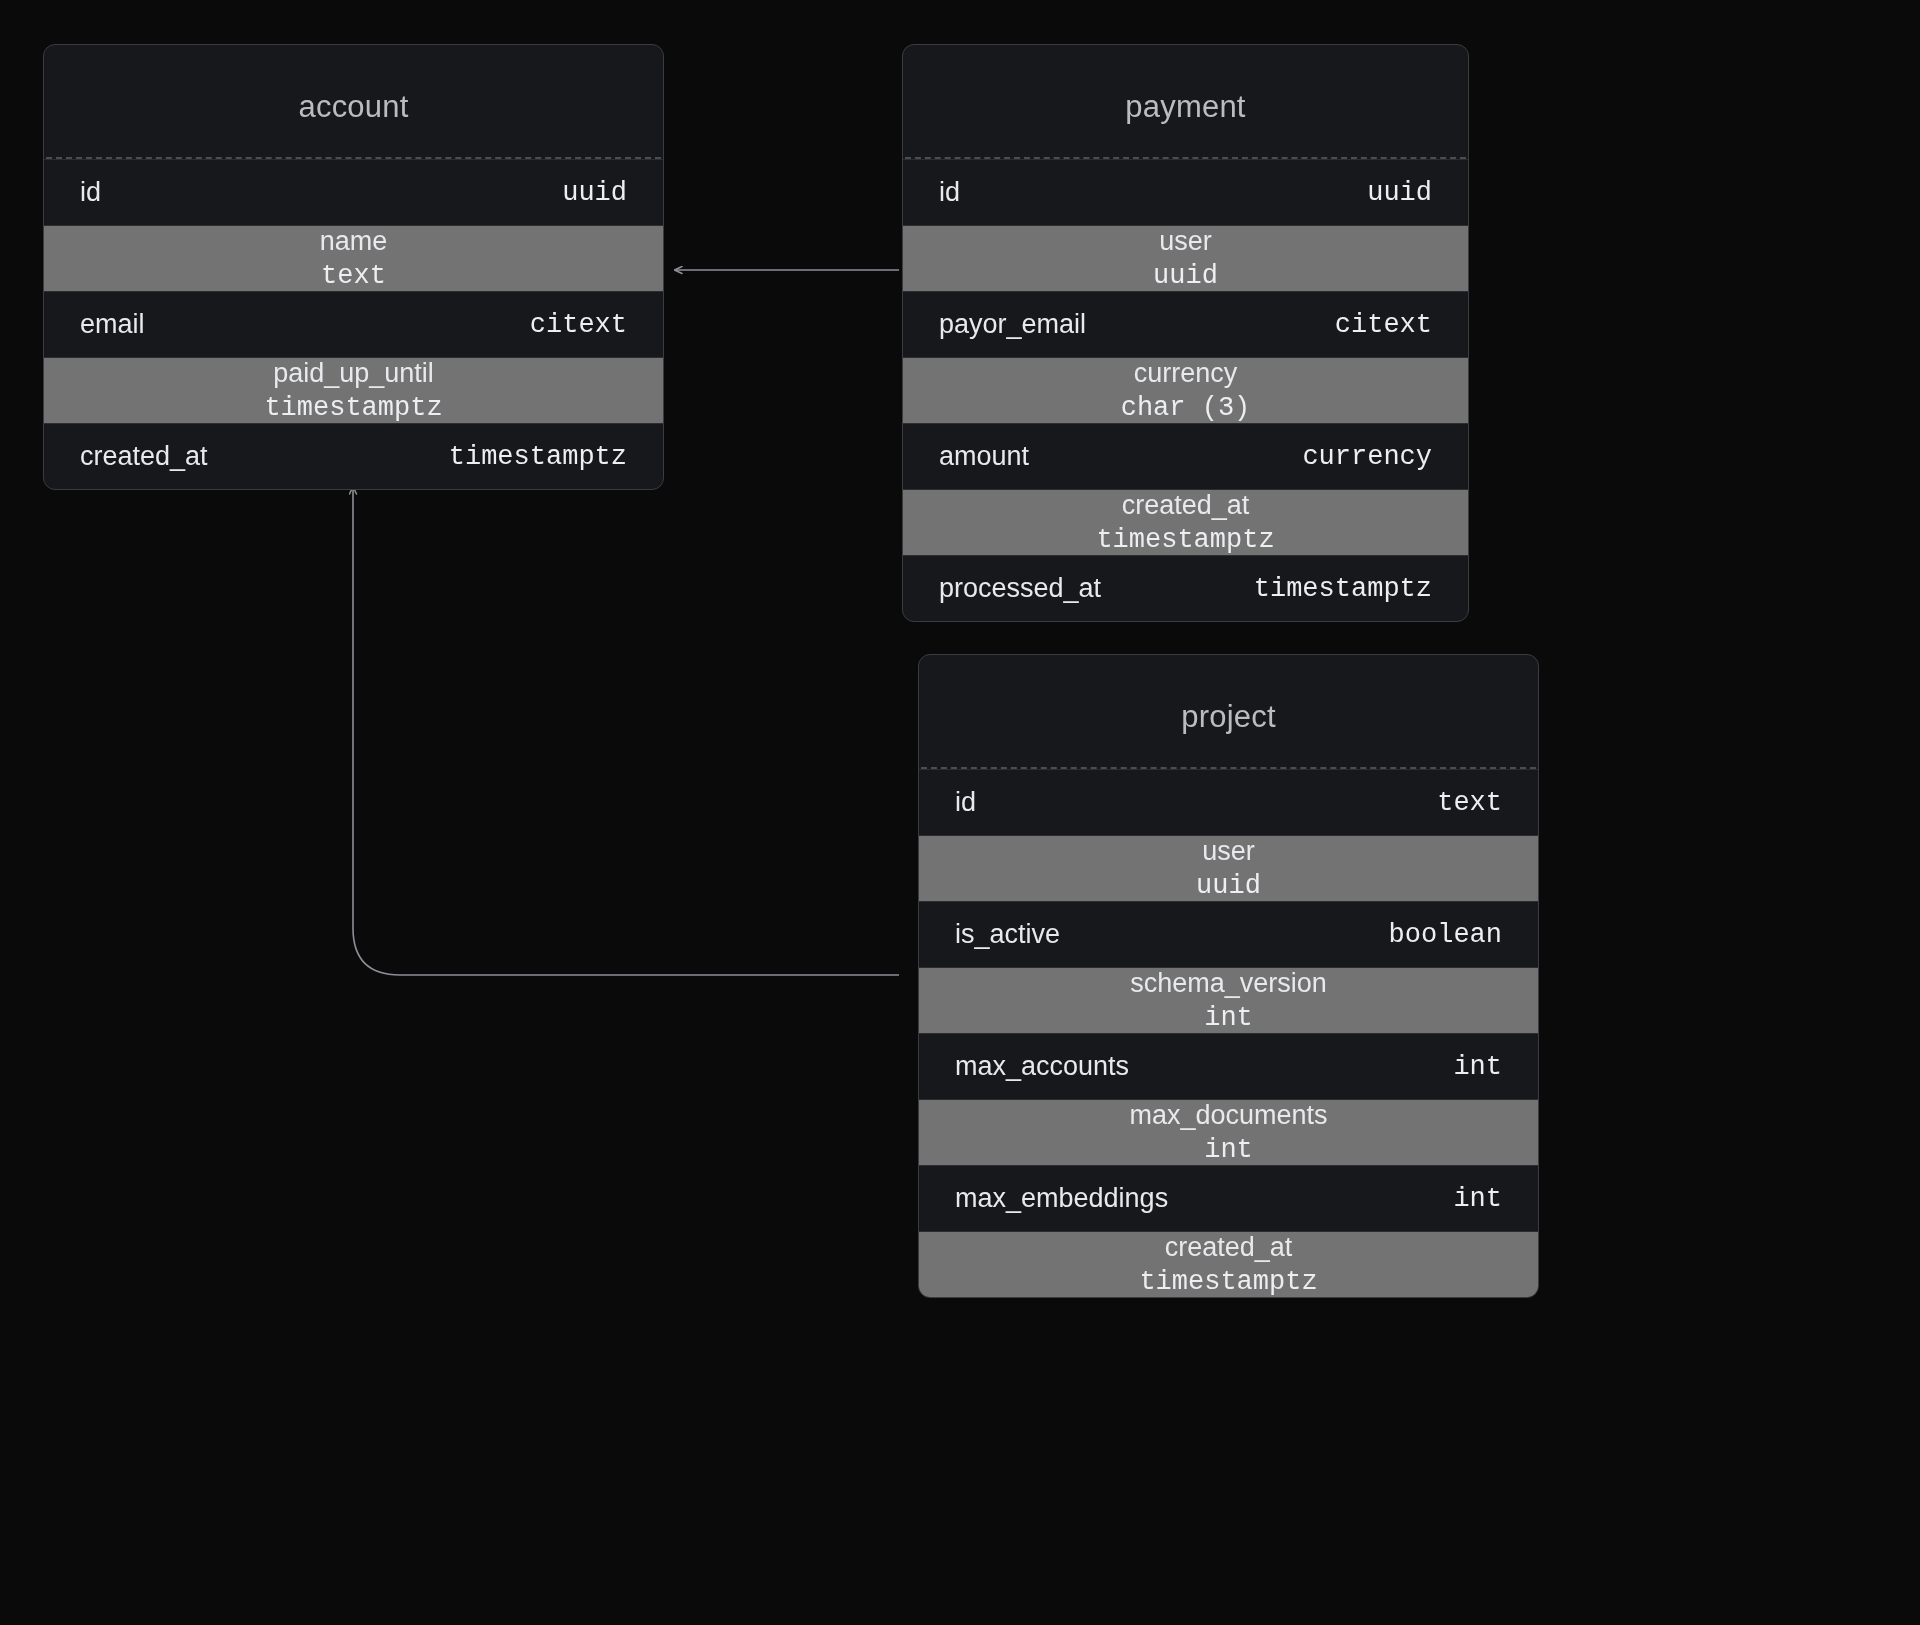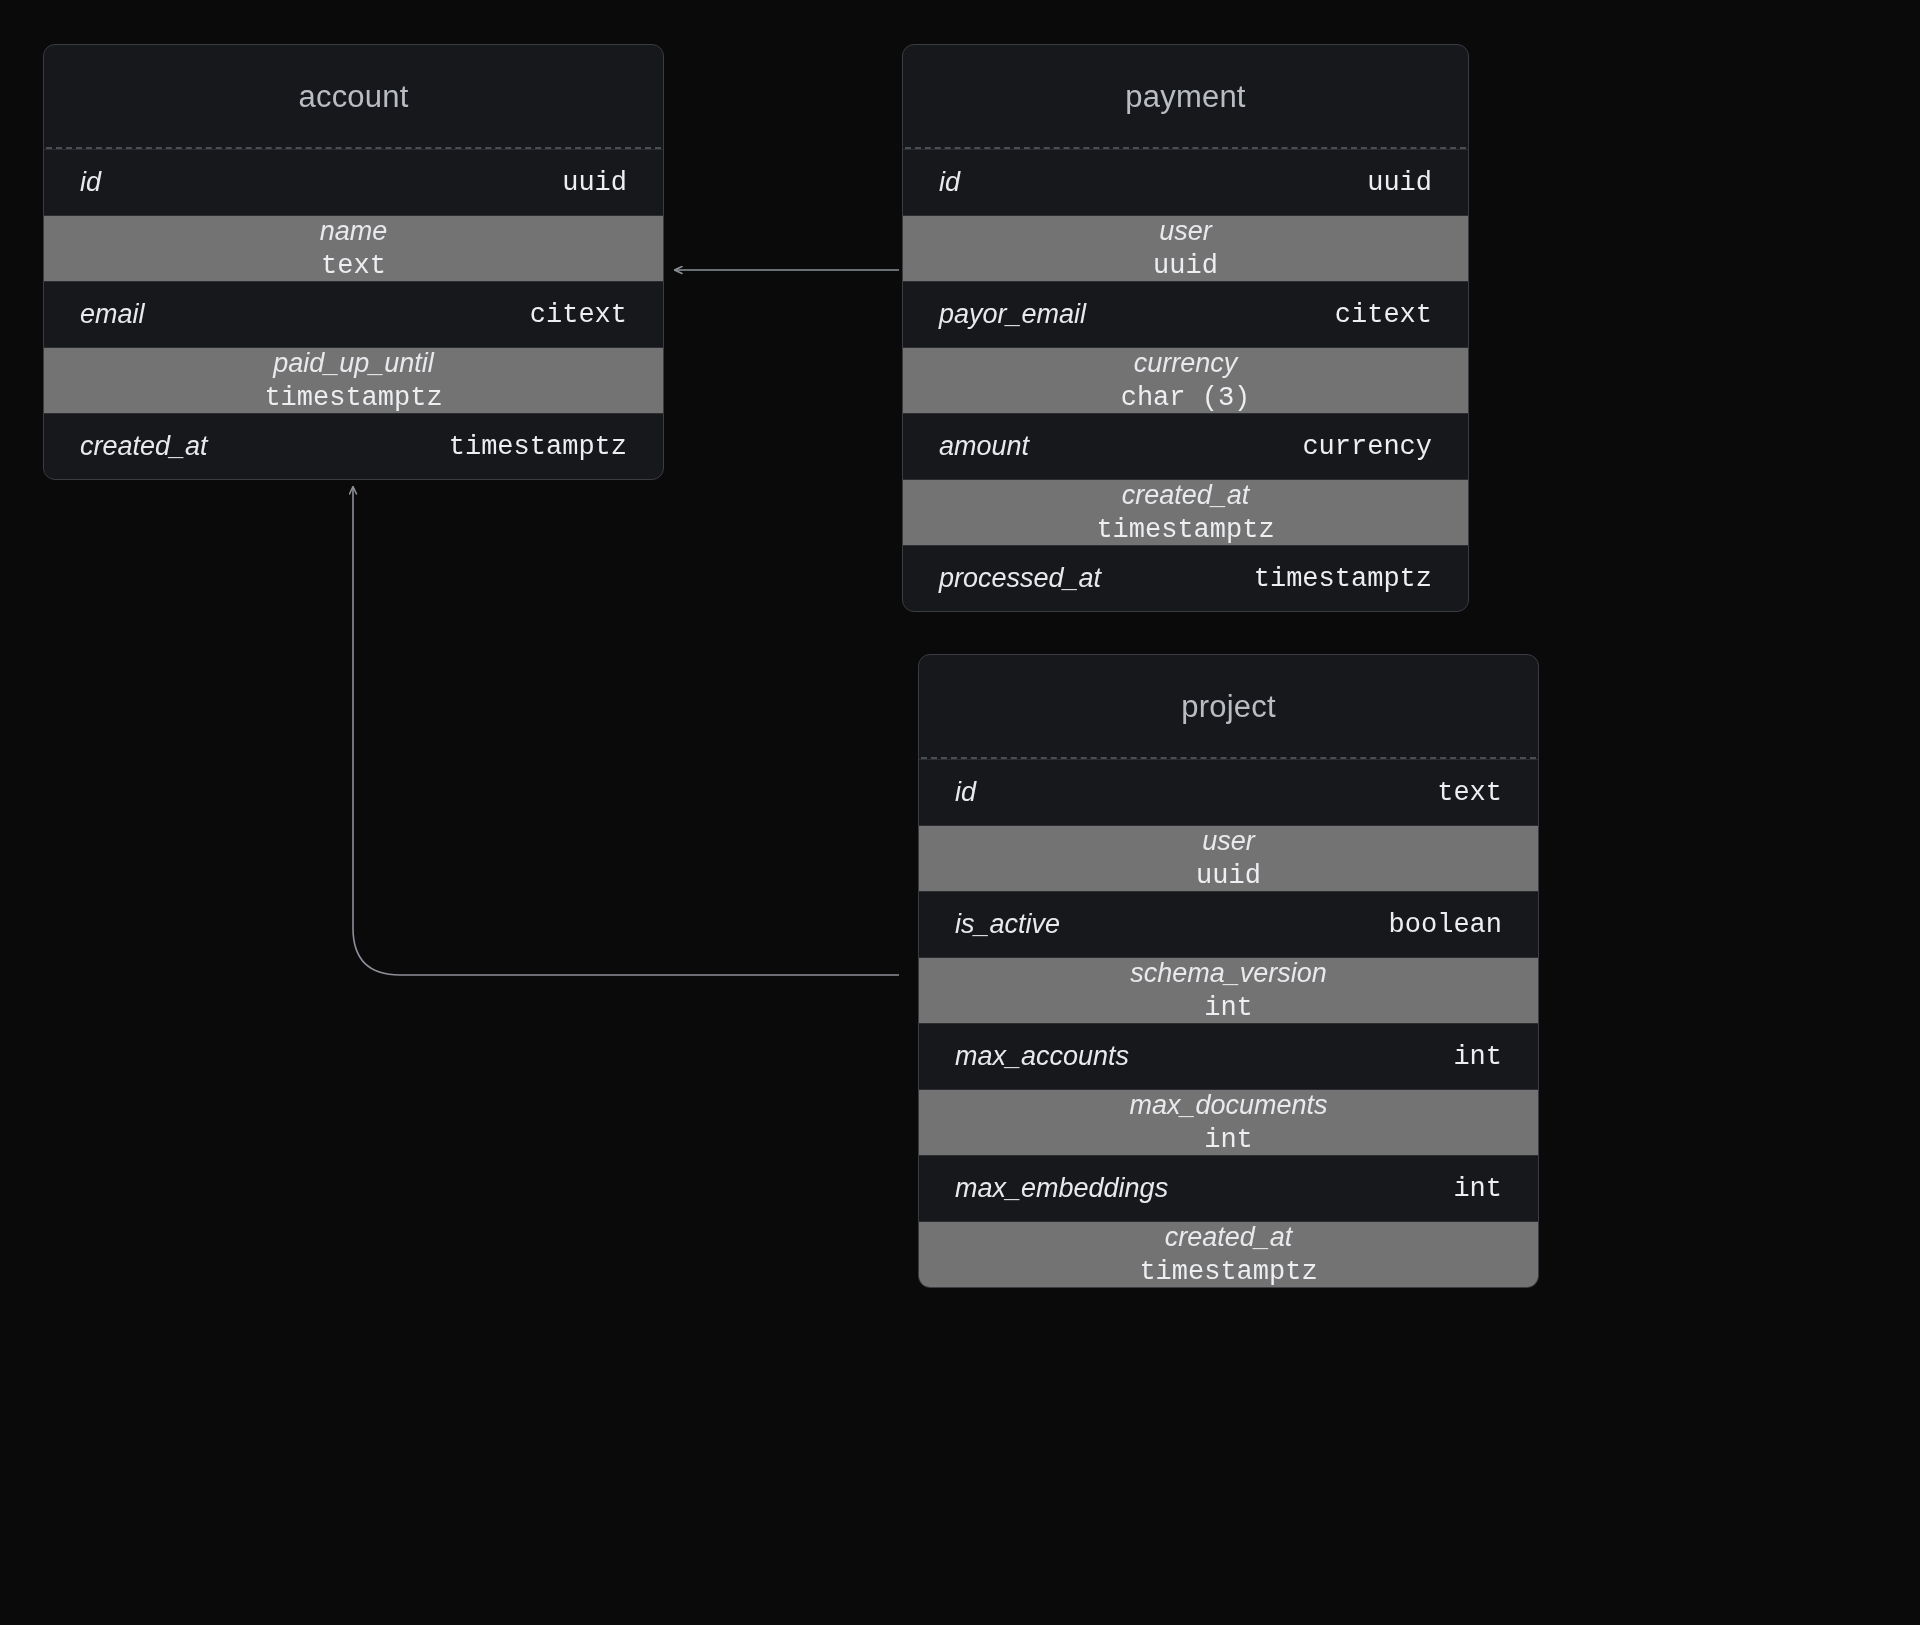--- a/index.html
+++ b/index.html
@@ -18,42 +18,42 @@
     border:1px solid #3a3c41;
     border-radius:12px;
     background:#17181b;
     overflow:hidden;
   }
   .table-title {
     text-align:center;
     color:#b9bcc2;
     font-size:31px;
     font-weight:400;
-    padding:34px 0 32px 0;
+    padding:44px 0 32px 0;
     letter-spacing:0.2px;
   }
   .title-sep {
     height:0;
     border-top:2px dashed #4a4d53;
     margin:0 2px;
   }
   .row {
     display:flex;
     align-items:center;
     justify-content:space-between;
     padding:0 36px;
     height:66px;
     border-top:1px solid #2b2d31;
     font-size:27px;
     color:#e8e9ec;
     font-weight:400;
   }
   .row:first-of-type { border-top:none; }
   .row.alt { background:#737373;flex-direction:column; }
-  .row .fname { text-align:left; white-space:nowrap;font-style:italic; }
+  .row .fname { text-align:left; white-space:nowrap; }
   .row .ftype { text-align:center; white-space:nowrap; color:#eceef1;font-family:Liberation Mono, monospace; }
 
   
   #tbl-account { left:43px;  top:44px;  width:621px; }
   #tbl-payment { left:902px; top:44px;  width:567px; }
   #tbl-project { left:902px; top:654px; width:621px;margin-left:16px; }
 </style>
 </head>
 <body>
 

